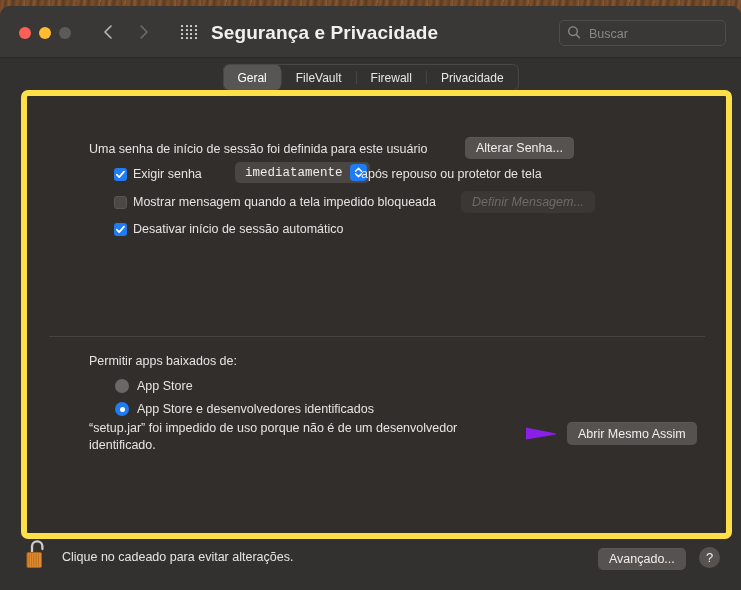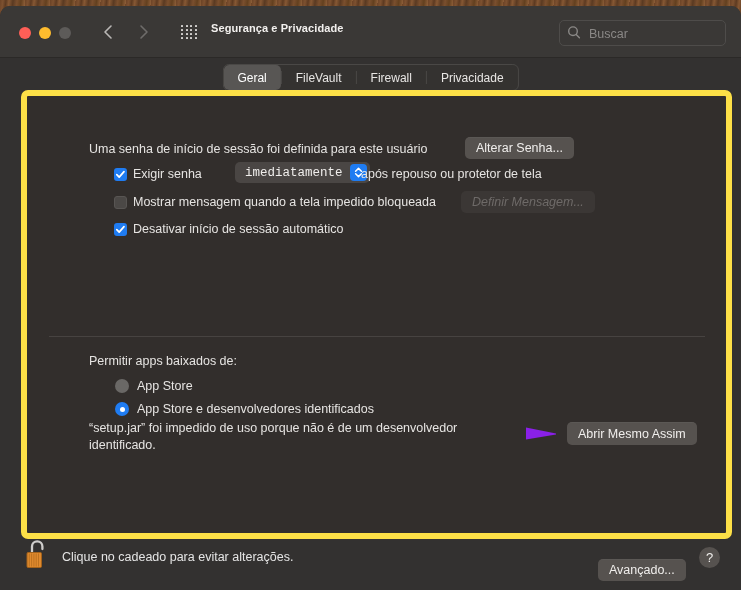--- a/index.html
+++ b/index.html
@@ -81,21 +81,21 @@
     width: 2px;
     height: 2px;
     border-radius: 0.5px;
     background: #cfcdcb;
   }
 
   #win-title {
     position: absolute;
     left: 211px;
     top: 16px;
-    font-size: 11px;
+    font-size: 19px;
     font-weight: bold;
     color: #f2f0ee;
     letter-spacing: 0.1px;
   }
 
   #searchbox {
     position: absolute;
     right: 15px;
     top: 14px;
     width: 165px;
@@ -318,21 +318,21 @@
   #lock-text {
     position: absolute;
     left: 62px;
     top: 23px;
     font-size: 12.5px;
     color: #e5e5e5;
   }
   #btn-advanced {
     position: absolute;
     left: 598px;
-    top: 32px;
+    top: 21px;
   }
   #help-btn {
     position: absolute;
     left: 699px;
     top: 20px;
     width: 21px;
     height: 21px;
     border-radius: 50%;
     background: #56524f;
     color: #f0eeec;

